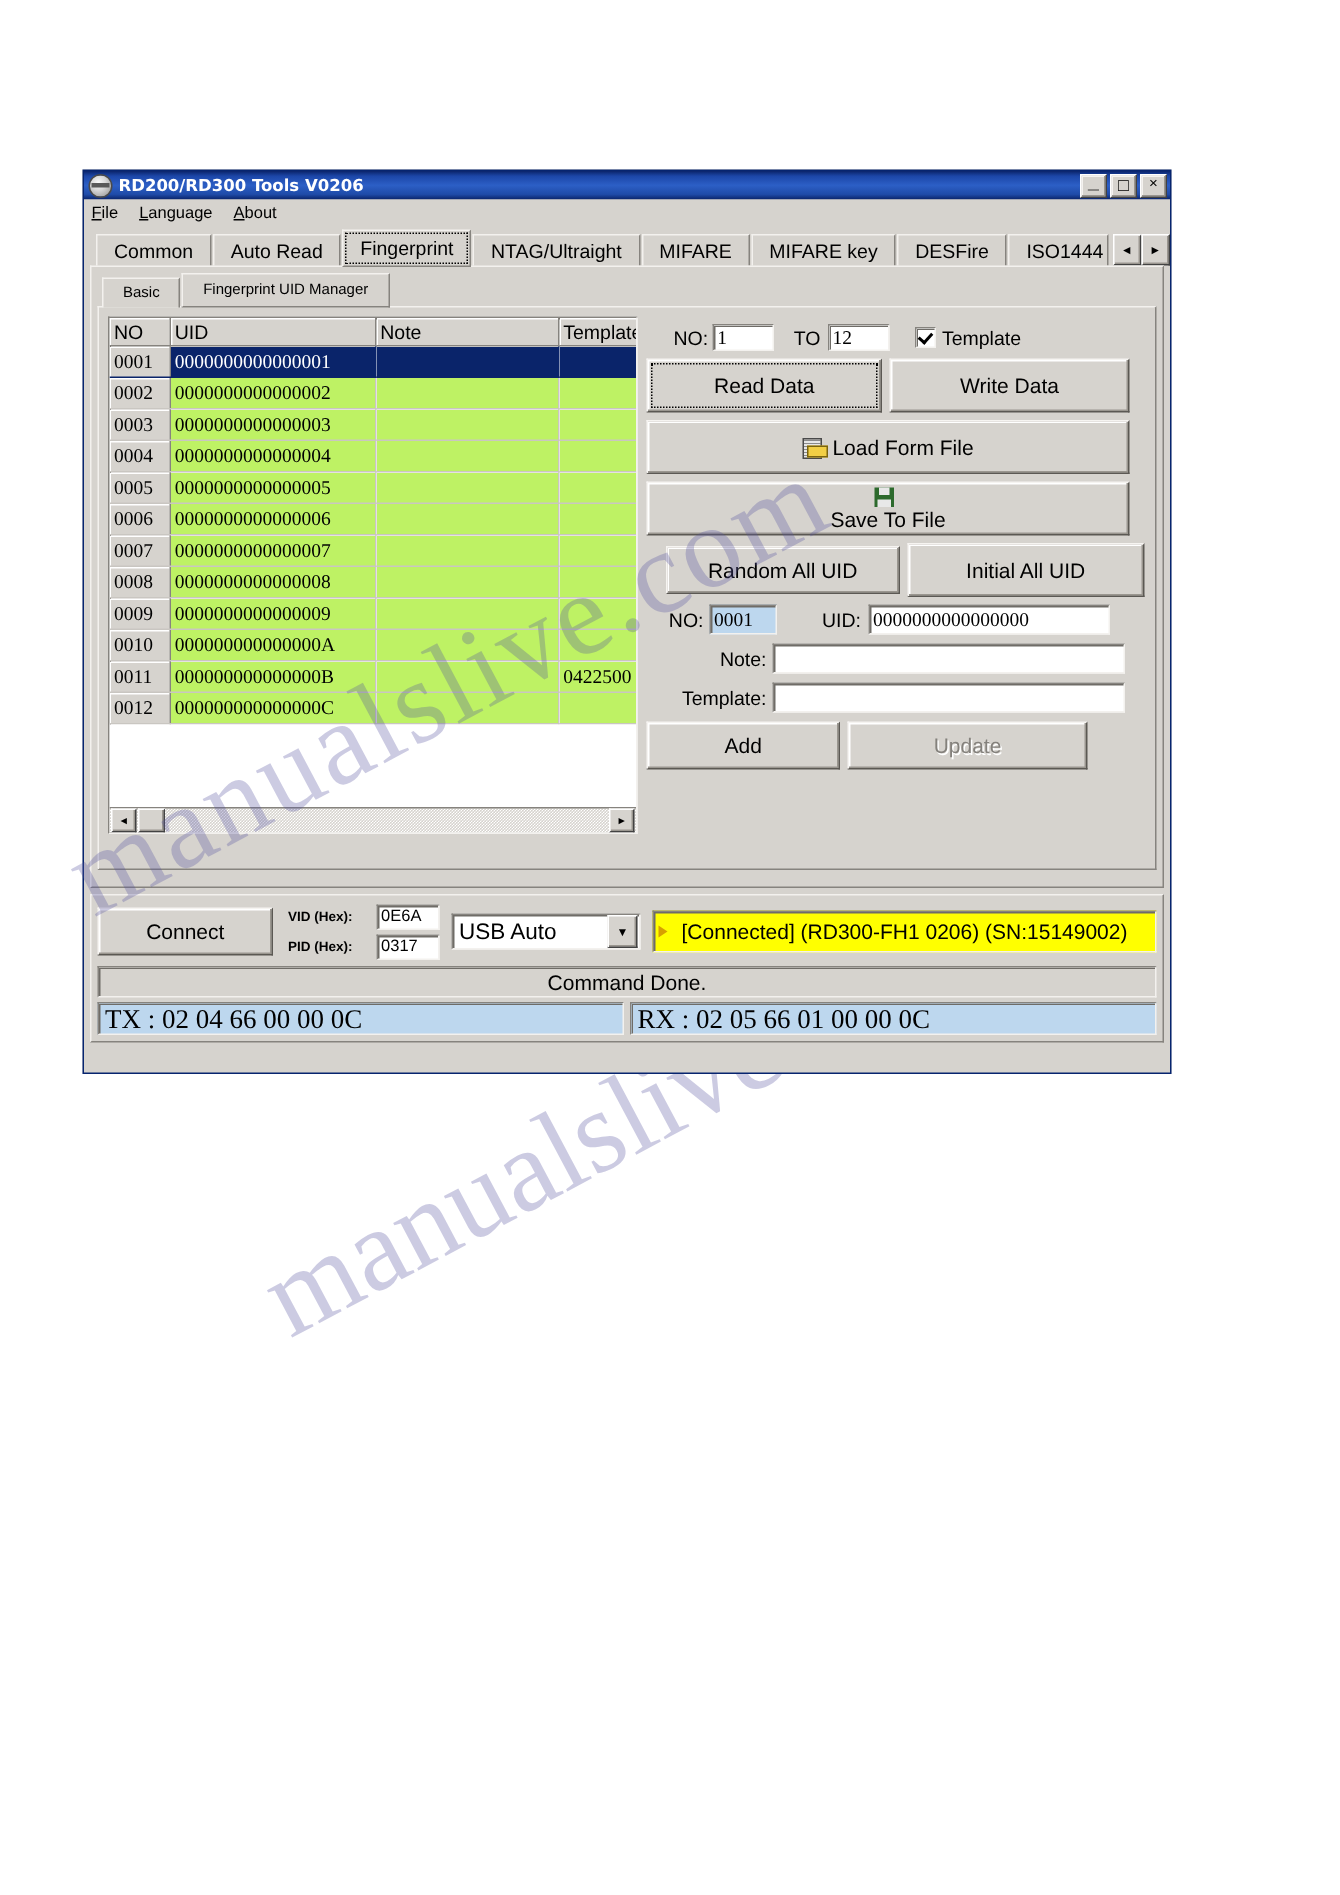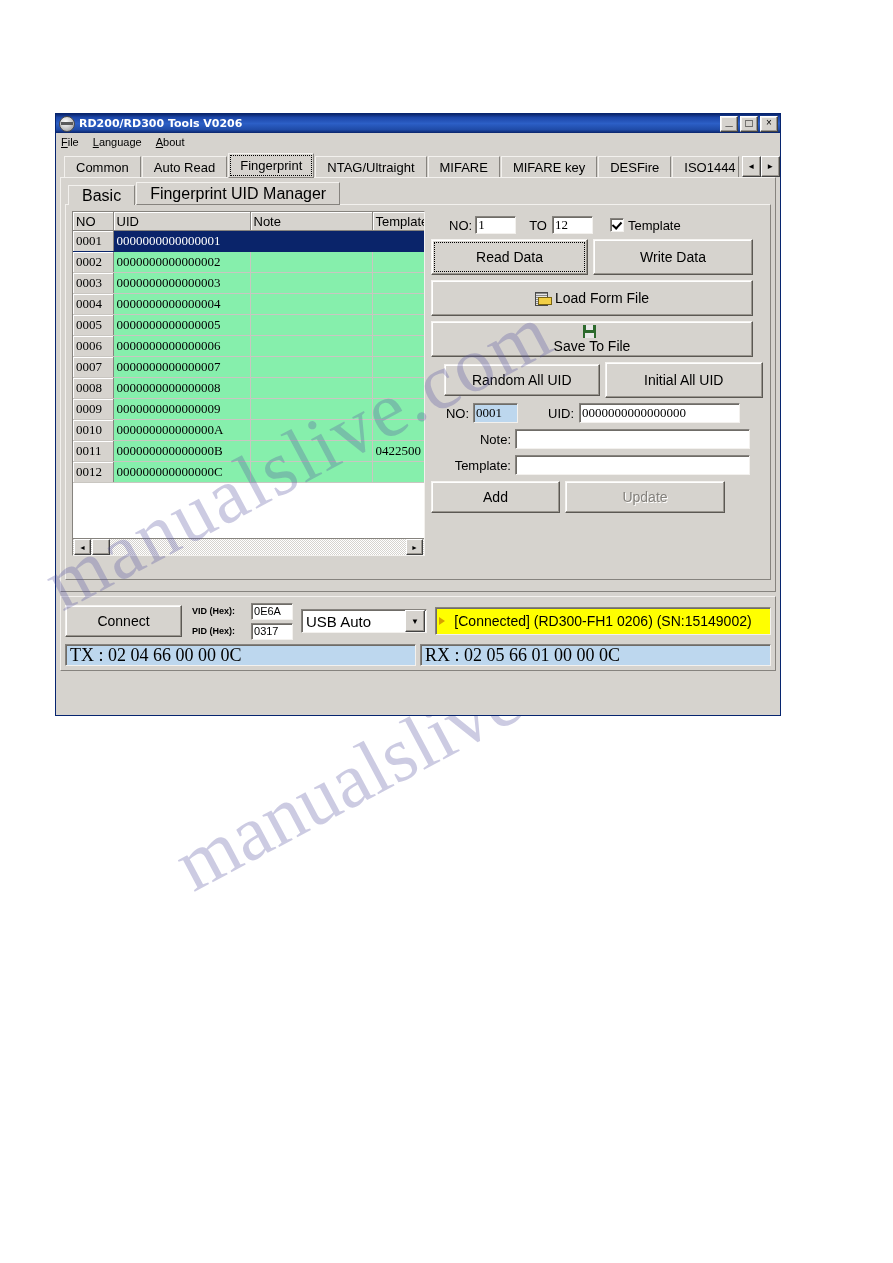--- a/index.html
+++ b/index.html
@@ -149,21 +149,21 @@
     margin-top: -1px;
     padding: 4px;
     height: 415px;
     box-sizing: border-box;
     position: relative;
   }
   
   .subtabstrip { height: 23px; display:flex; align-items:flex-end; padding-left:3px;}
   .subtab {
     height: 20px; line-height:20px; padding: 0 13px;
-    font-size: 16px; background:#d6d3ce;
+    font-size: 10px; background:#d6d3ce;
     border-left:1px solid #f3f1ee; border-top:1px solid #f3f1ee;
     border-right:1px solid #86837e;
     margin-right:1px; box-sizing:border-box; white-space:nowrap; cursor:pointer;
   }
   .subtab.active {
     height: 23px; line-height:21px;
     border:1px solid #86837e; border-top-color:#f3f1ee; border-left-color:#f3f1ee;
     z-index:3; position:relative;
   }
   .subtabpage {
@@ -201,21 +201,21 @@
     overflow: hidden;
   }
   table.grid td {
     border-right: 1px solid #c9c6c1;
     border-bottom: 1px solid #c9c6c1;
     font-size: 13px;
     padding: 0 0 0 3px;
     height: 20px;
     white-space: nowrap;
     overflow: hidden;
-    background: #86efac;
+    background: #bef264;
     font-family: "Liberation Serif", serif;
   }
   table.grid td.nocell {
     background:#d6d3ce;
     border-right: 1px solid #86837e;
     box-shadow: inset 1px 1px 0 #ffffff;
     font-family: "Liberation Serif", serif;
   }
   tr.sel td { background:#0a246a; color:#ffffff; border-bottom-color:#0a246a; border-right-color:#0a246a;}
   tr.sel td.nocell { background:#d6d3ce; color:#000; }
@@ -624,20 +624,21 @@
               <input class="txt vptxt" value="0317" style="">
             </div>
           </div>
           <div class="combo">
             <div class="cval">USB Auto</div>
             <div class="carrow">▼</div>
           </div>
           <div class="statusban">[Connected] (RD300-FH1   0206) (SN:15149002)</div>
         </div>
 
+        <div class="cmdline">Command Done.</div>
 
         <div class="txrxrow">
           <div class="txrx">TX : 02 04 66 00 00 0C</div>
           <div class="txrx">RX : 02 05 66 01 00 00 0C</div>
         </div>
       </div>
 
     </div>
   </div>
 </div>

